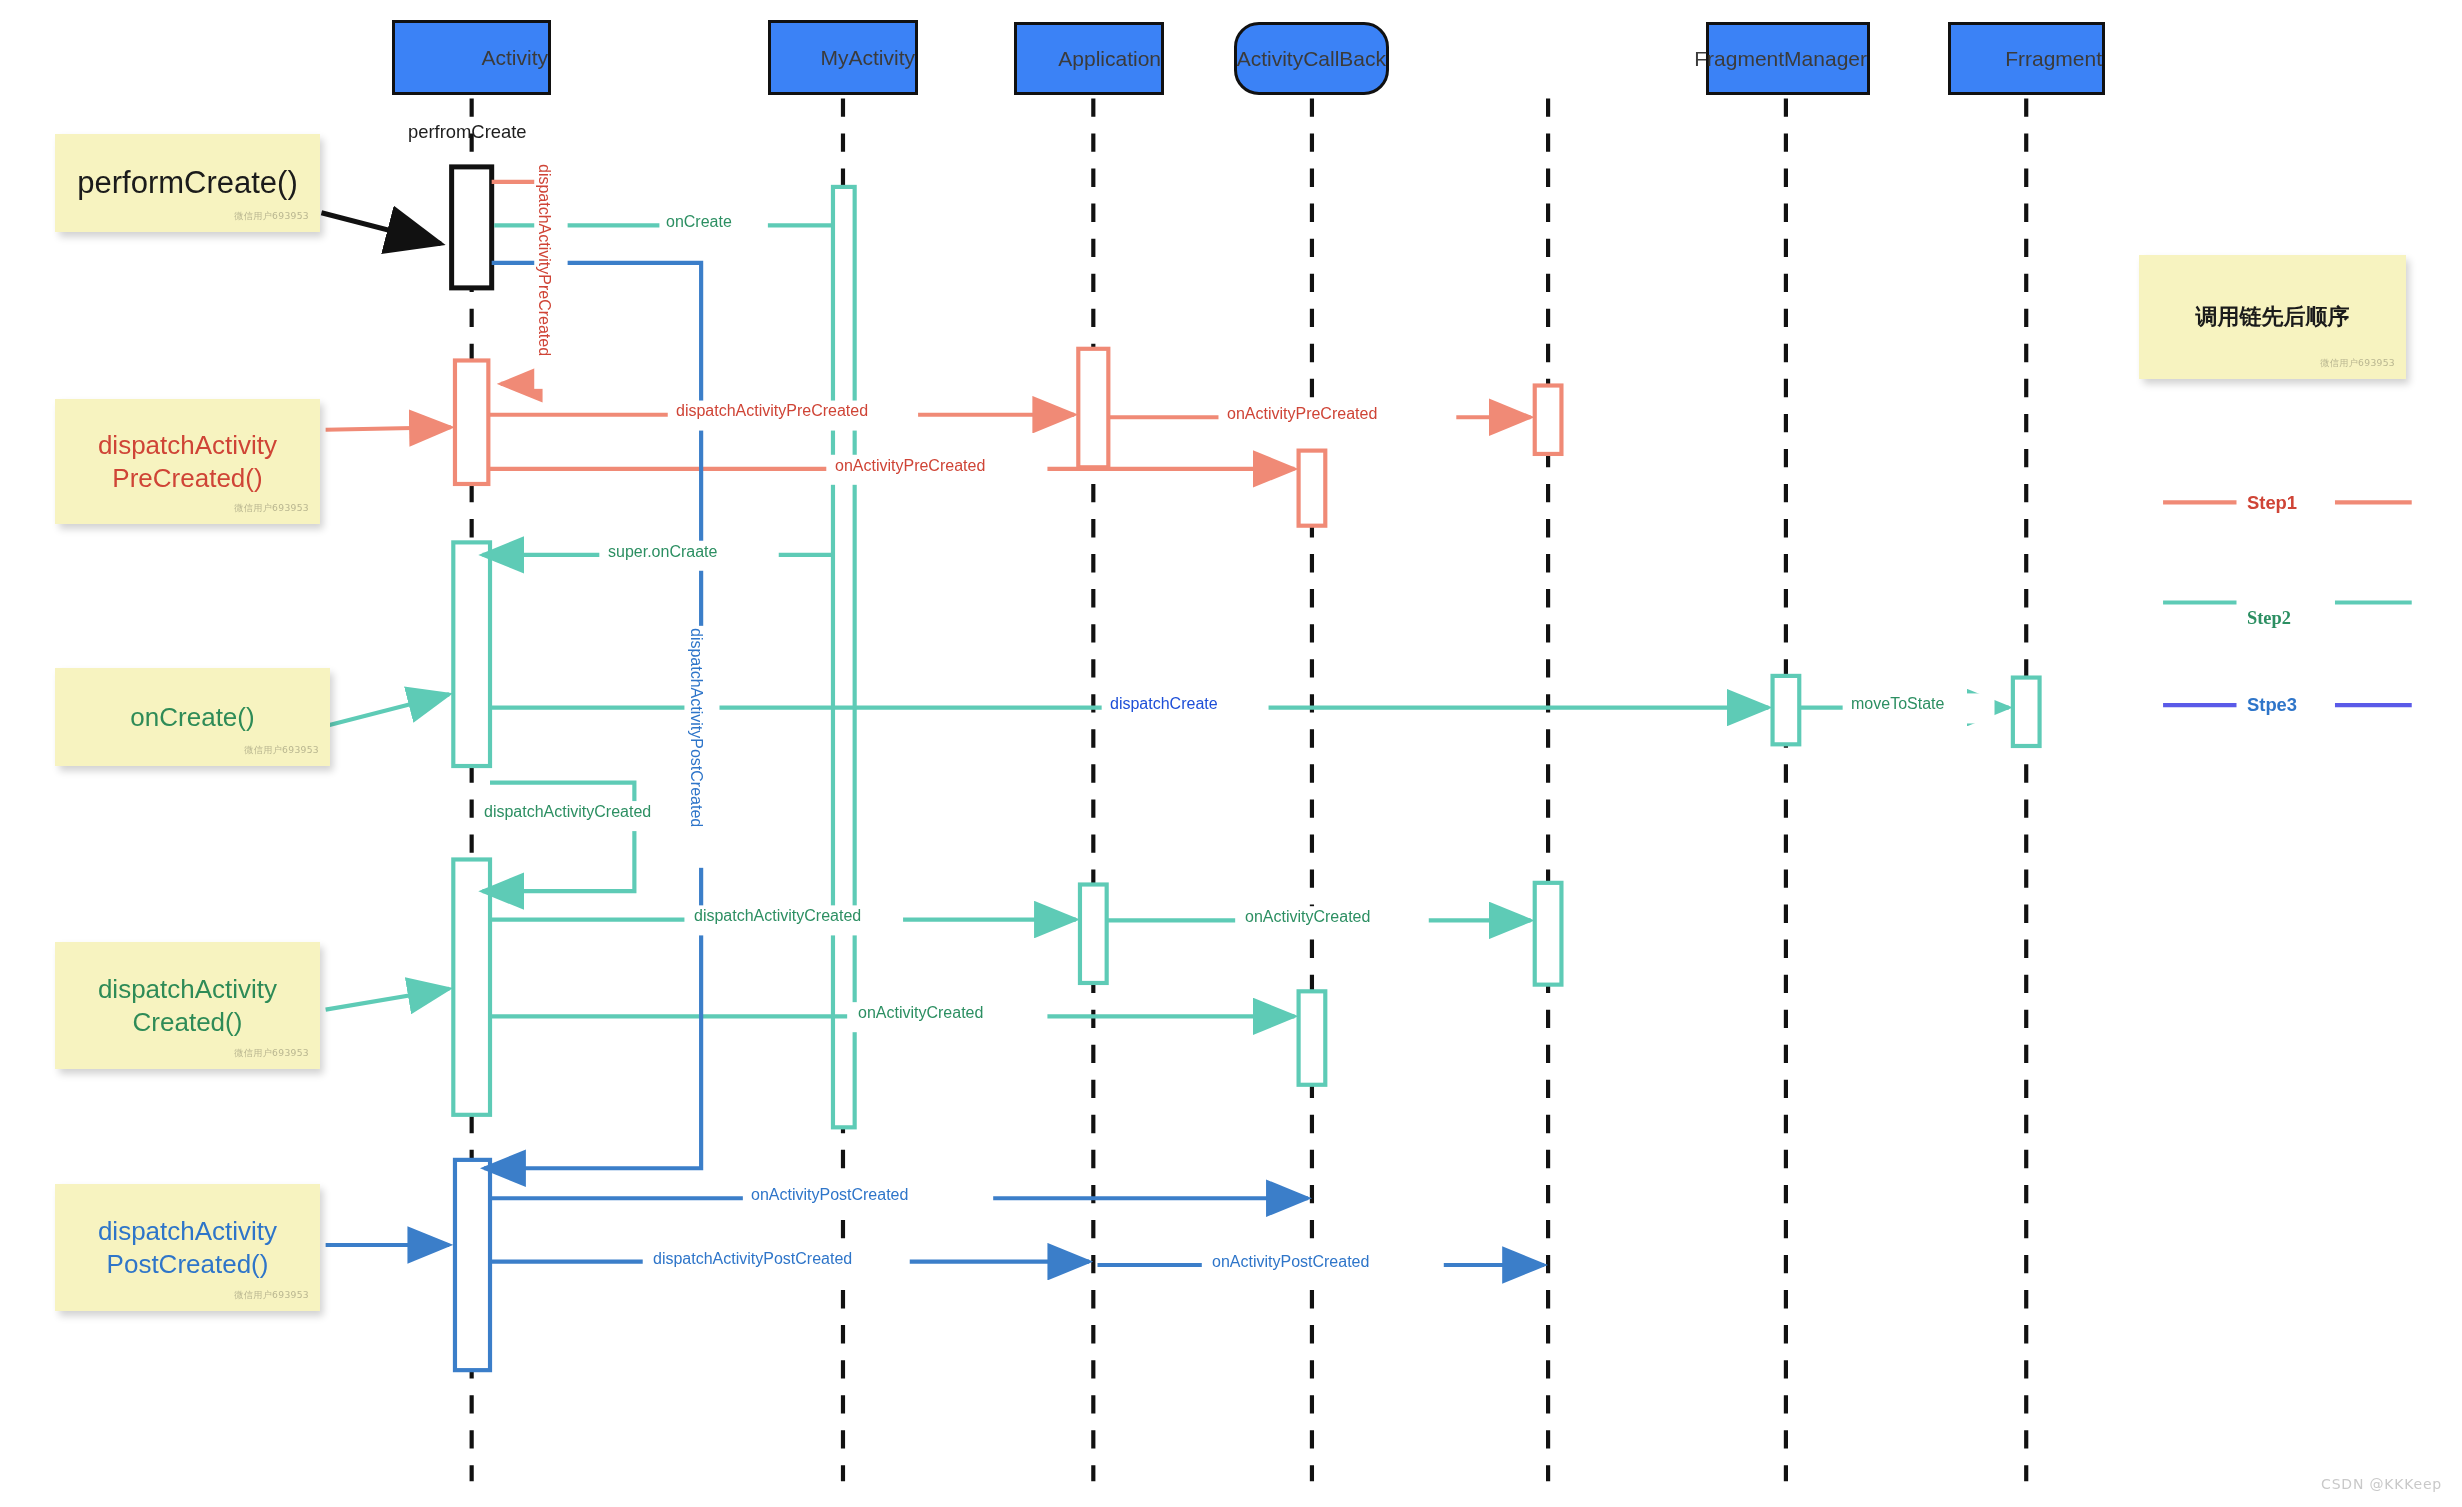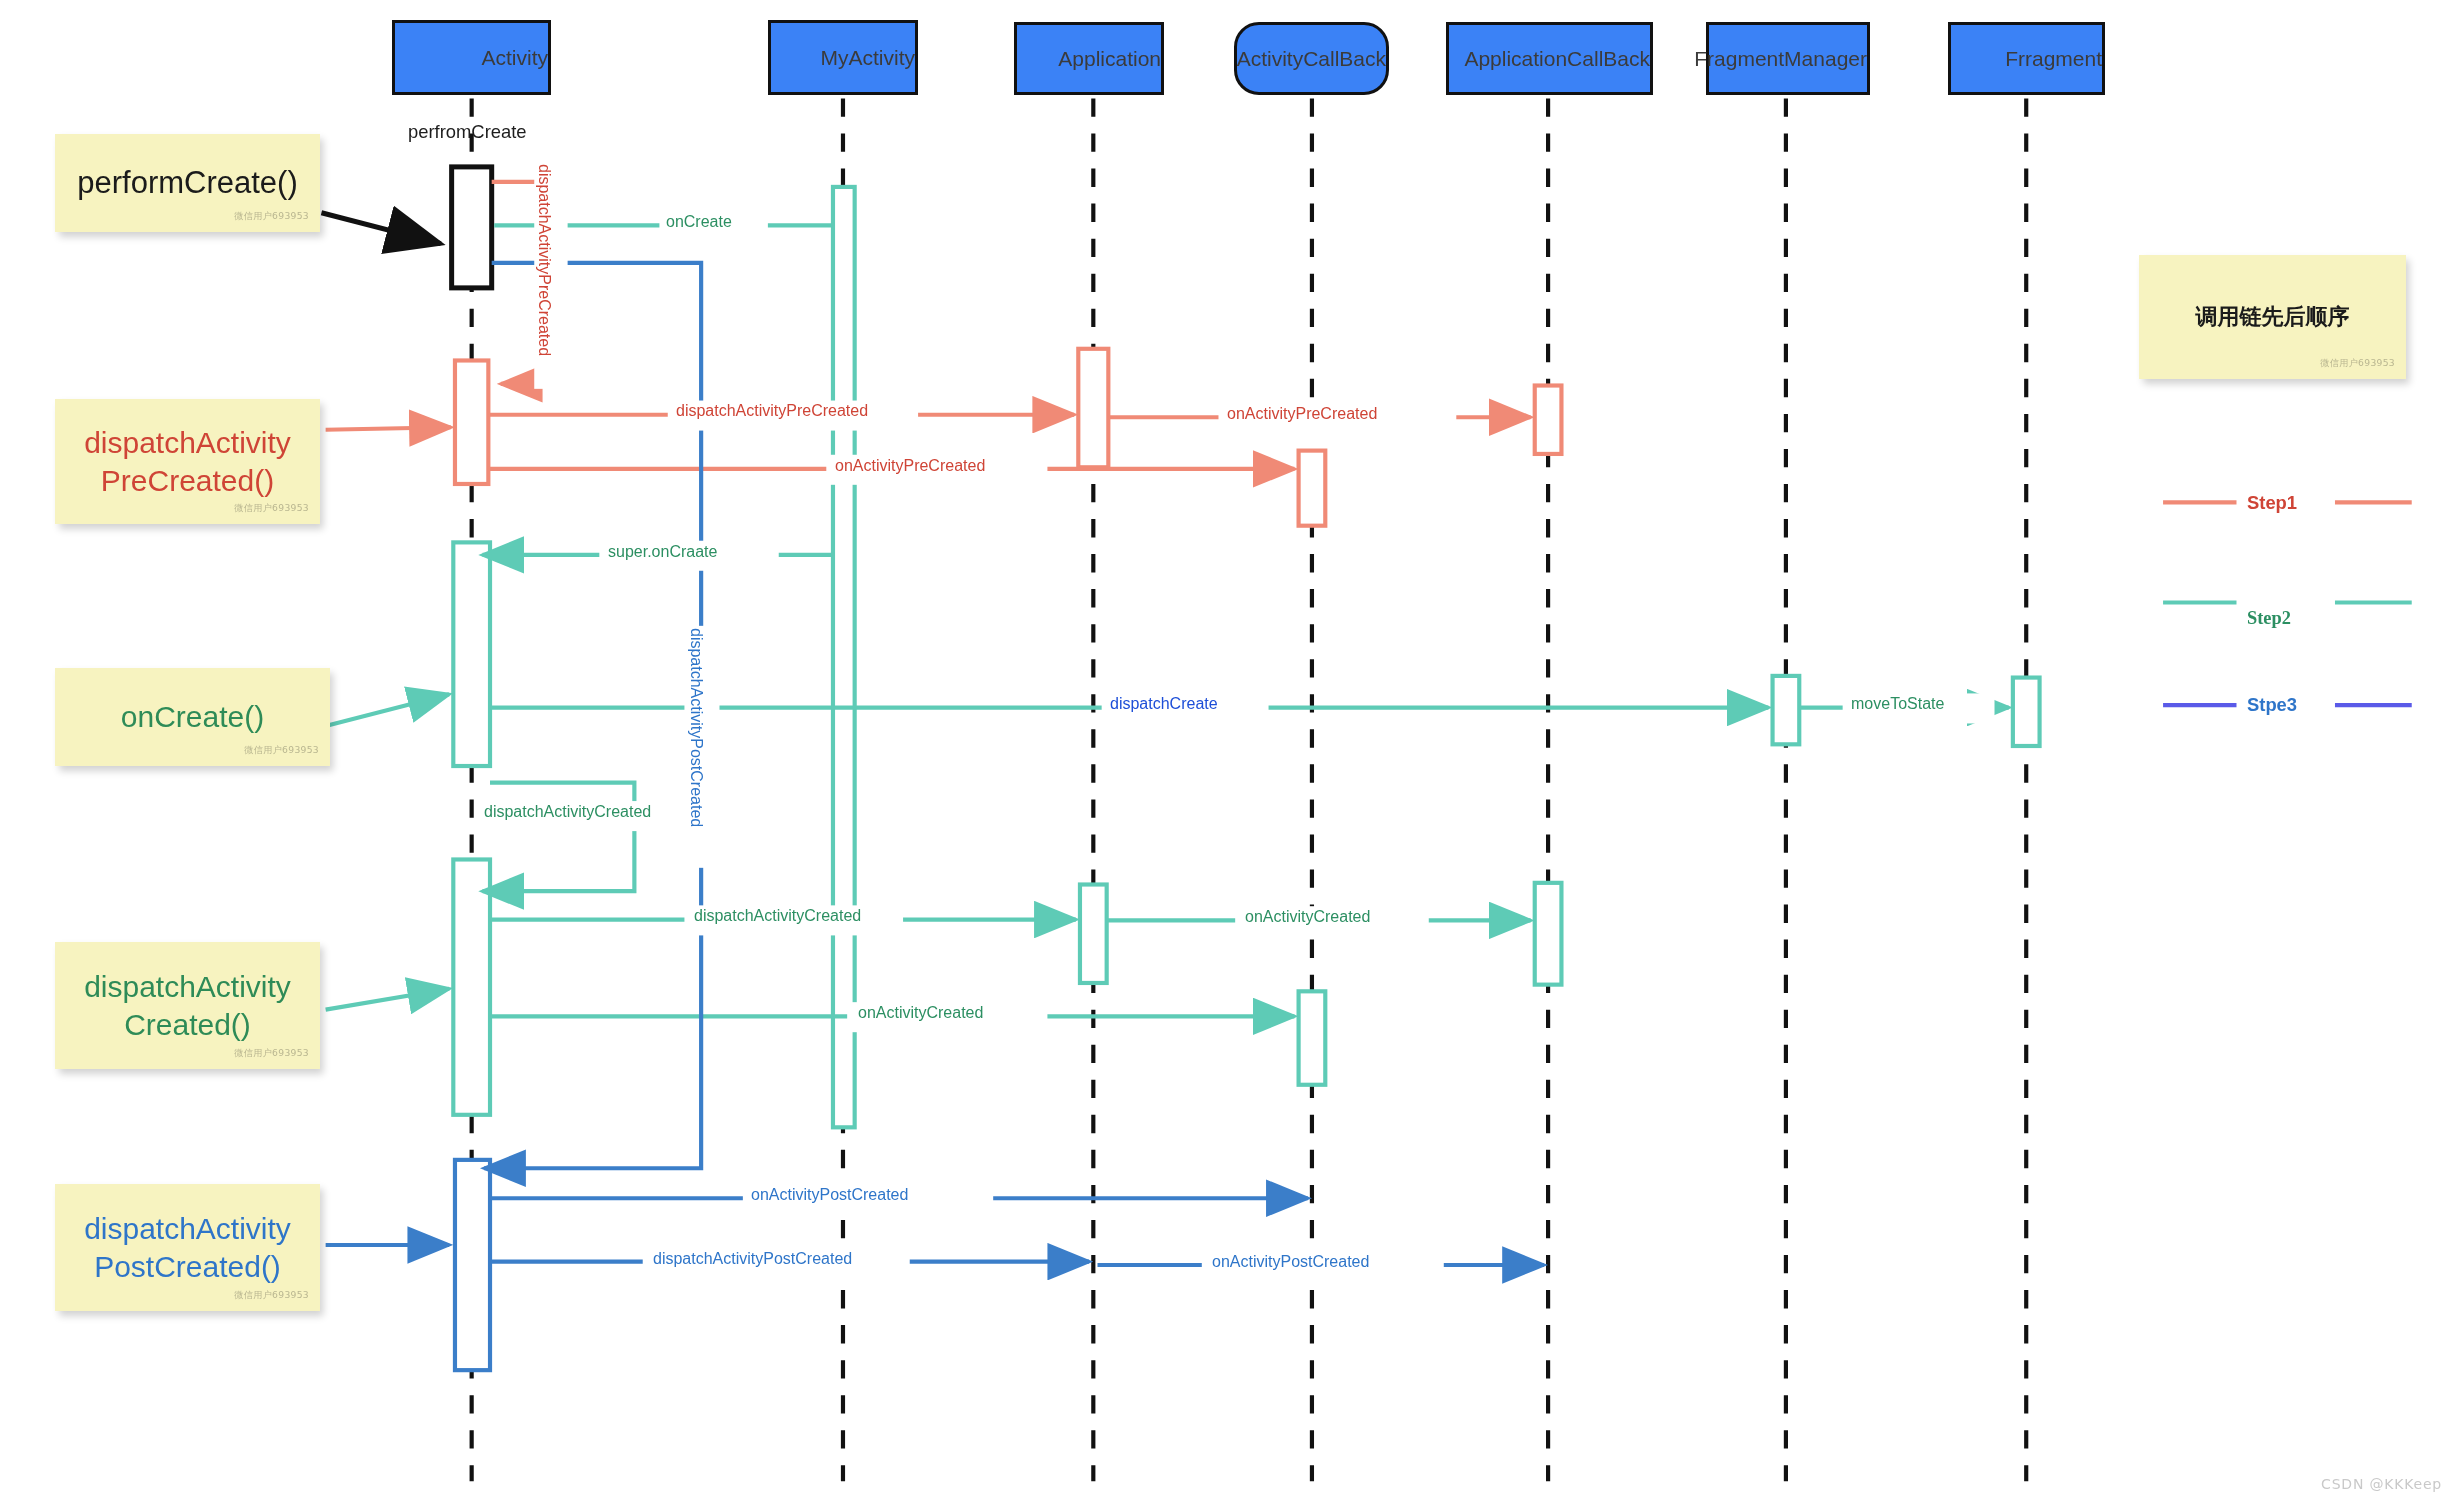--- a/index.html
+++ b/index.html
@@ -11,21 +11,21 @@
   
   .lifeline-head{position:absolute;border:3.3px solid #111;background:#3b82f6;
       display:flex;align-items:center;justify-content:flex-end;box-sizing:border-box;padding-left:36px;}
   .lifeline-head span{font-size:21px;color:#3b3b3b;white-space:nowrap;
       font-family:"Liberation Sans","DejaVu Sans",sans-serif;}
 
   
   .note{position:absolute;background:#f7f3c0;box-sizing:border-box;
       box-shadow:4.2px 5px 7.5px rgba(0,0,0,.18);display:flex;
       align-items:center;justify-content:center;text-align:center;}
-  .note .note-text{font-size:30px;line-height:1.24;font-weight:400;padding:0 10px;}
+  .note .note-text{font-size:26px;line-height:1.24;font-weight:400;padding:0 10px;}
   .note .wm{position:absolute;right:11px;bottom:9.2px;font-size:9.2px;color:#b9b690;
       letter-spacing:0.3px;font-family:"DejaVu Sans",sans-serif;}
   .note.big .note-text{font-size:31px;}
   .note.cn .note-text{font-size:22px;color:#1b1b1b;font-weight:700;
       font-family:"DejaVu Sans",sans-serif;}
 
   
   .lbl{position:absolute;font-size:16px;white-space:nowrap;
       font-family:"Liberation Sans","DejaVu Sans",sans-serif;}
   .lbl.dark{color:#1d1d1d;font-size:18.4px;}
@@ -159,23 +159,20 @@
   </div>
   <div class="lifeline-head" style="left:768px;top:20px;width:150px;height:75px;">
     <span>MyActivity</span>
   </div>
   <div class="lifeline-head" style="left:1014px;top:22px;width:150px;height:73px;">
     <span>Application</span>
   </div>
   <div class="lifeline-head" style="left:1234px;top:22px;width:155px;height:73px;border-radius:25px;">
     <span>ActivityCallBack</span>
   </div>
-  <div class="lifeline-head" style="left:1446px;top:22px;width:207px;height:73px;">
-    <span>ApplicationCallBack</span>
-  </div>
   <div class="lifeline-head" style="left:1706px;top:22px;width:164px;height:73px;">
     <span>FragmentManager</span>
   </div>
   <div class="lifeline-head" style="left:1948px;top:22px;width:157px;height:73px;">
     <span>Frragment</span>
   </div>
 
   <div class="lbl dark" style="left:408px;top:121px;">perfromCreate</div>
 
   <div class="lbl" style="left:666px;top:213px;color:#2c8f62;">onCreate</div>

